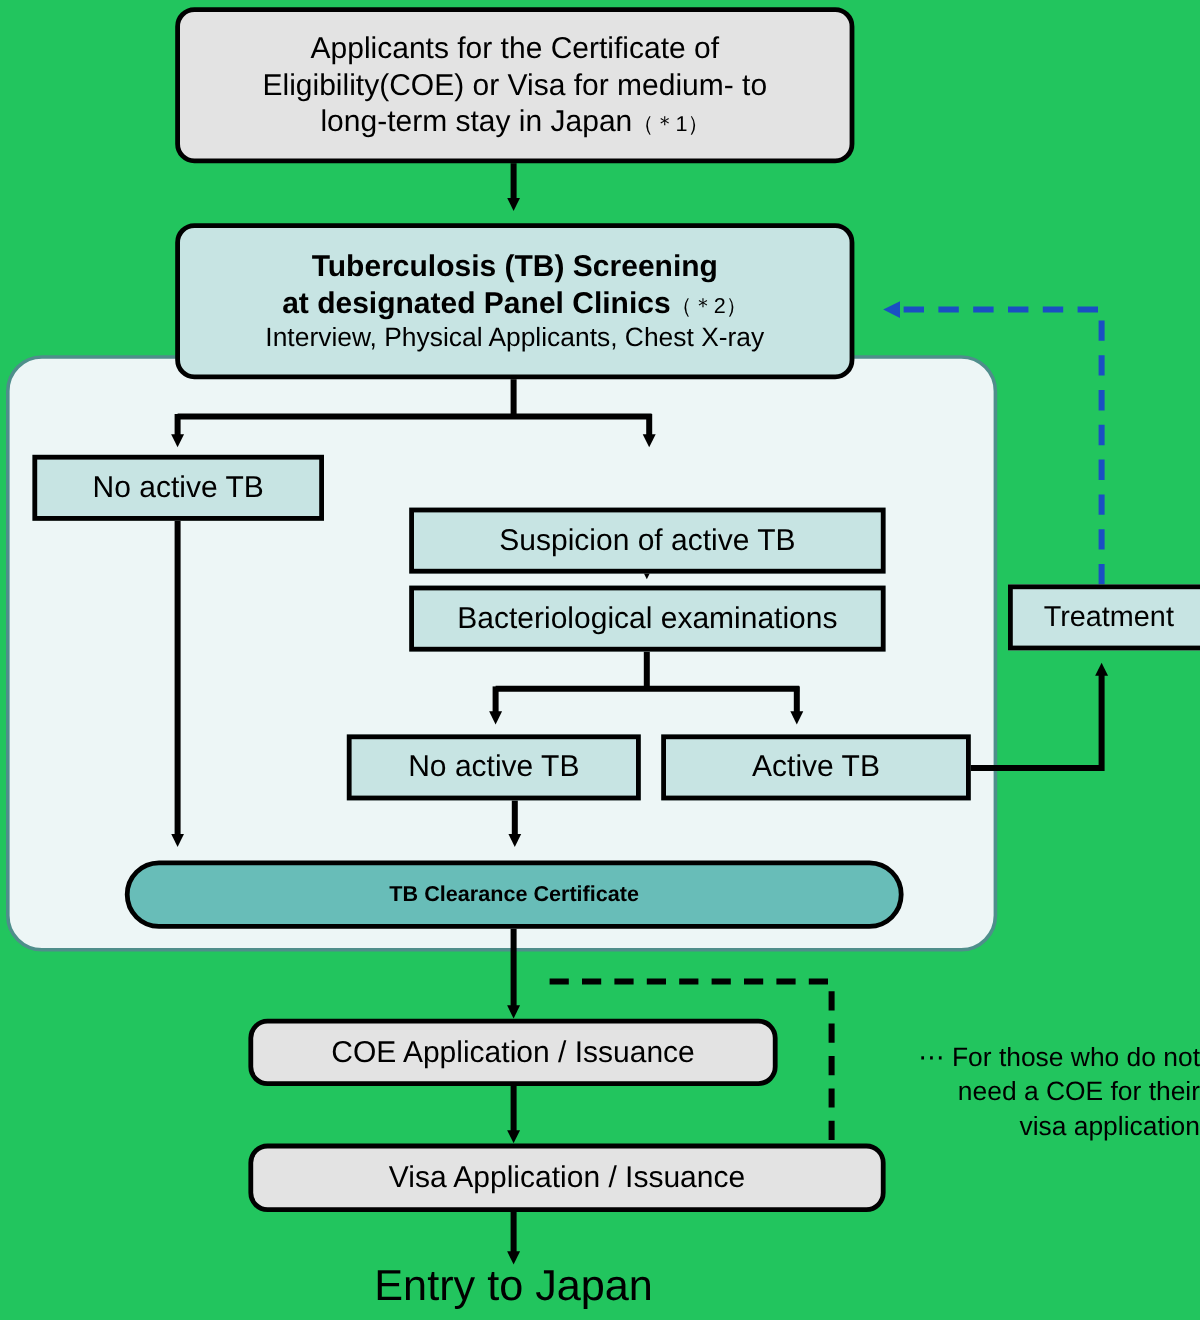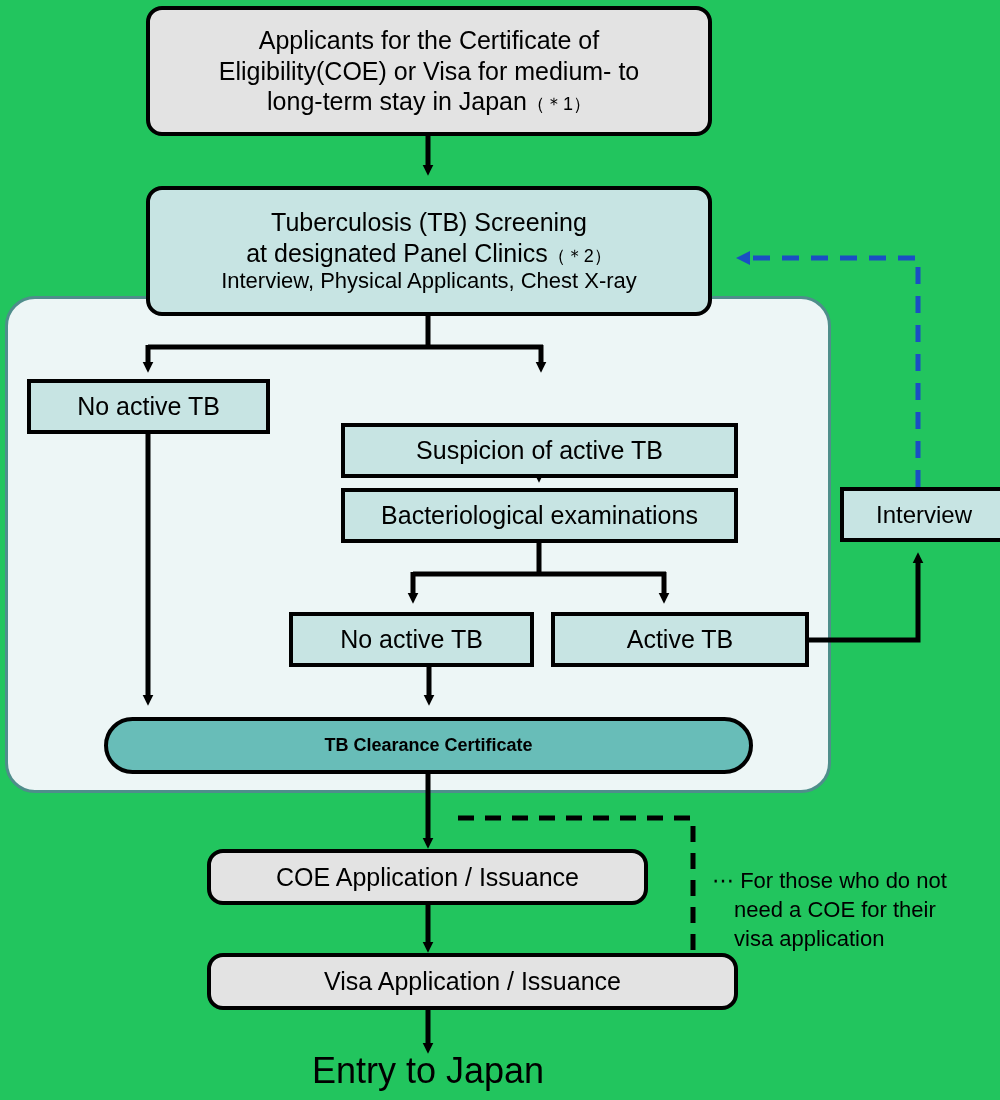--- a/index.html
+++ b/index.html
@@ -64,28 +64,28 @@
     top: 296px;
     width: 826px;
     height: 497px;
     box-sizing: border-box;
     background: #edf6f6;
     border: 3px solid #4f8e8b;
     border-radius: 30px;
   }
   
   .t-applicants { font-size: 25px; }
-  .t-screen-main { font-size: 25px; font-weight: normal; }
+  .t-screen-main { font-size: 25px; font-weight: bold; }
   .t-screen-sub  { font-size: 22px; font-weight: normal; }
   .t-note        { font-size: 18px; font-weight: normal; }
   .t-box         { font-size: 25px; }
   .t-box-sm      { font-size: 24px; }
   .t-cert        { font-size: 18px; font-weight: bold; text-align: right; }
   .t-entry       { font-size: 36px; }
-  .t-legend      { font-size: 22px; line-height: 1.32; text-align: left; }
+  .t-legend      { font-size: 22px; line-height: 1.32; text-align: right; }
   .stack { display: block; }
 </style>
 </head>
 <body>
 
 <div id="stage">
 
   <div id="group-panel"></div>
 
   <svg id="wires" viewBox="0 0 1000 1100">
@@ -186,21 +186,21 @@
 
   <div class="node rect-cyan t-box" style="left:289px; top:612px; width:245px; height:55px;">
     <span>No active TB</span>
   </div>
 
   <div class="node rect-cyan t-box" style="left:551px; top:612px; width:258px; height:55px;">
     <span>Active TB</span>
   </div>
 
   <div class="node rect-cyan t-box-sm" style="left:840px; top:487px; width:168px; height:55px;">
-    <span>Interview</span>
+    <span>Treatment</span>
   </div>
 
   <div class="node pill-teal t-cert" style="left:104px; top:717px; width:649px; height:57px;">
     <span>TB Clearance Certificate</span>
   </div>
 
   <div class="node rounded-gray t-box" style="left:207px; top:849px; width:441px; height:56px;">
     <span>COE Application / Issuance</span>
   </div>
 

